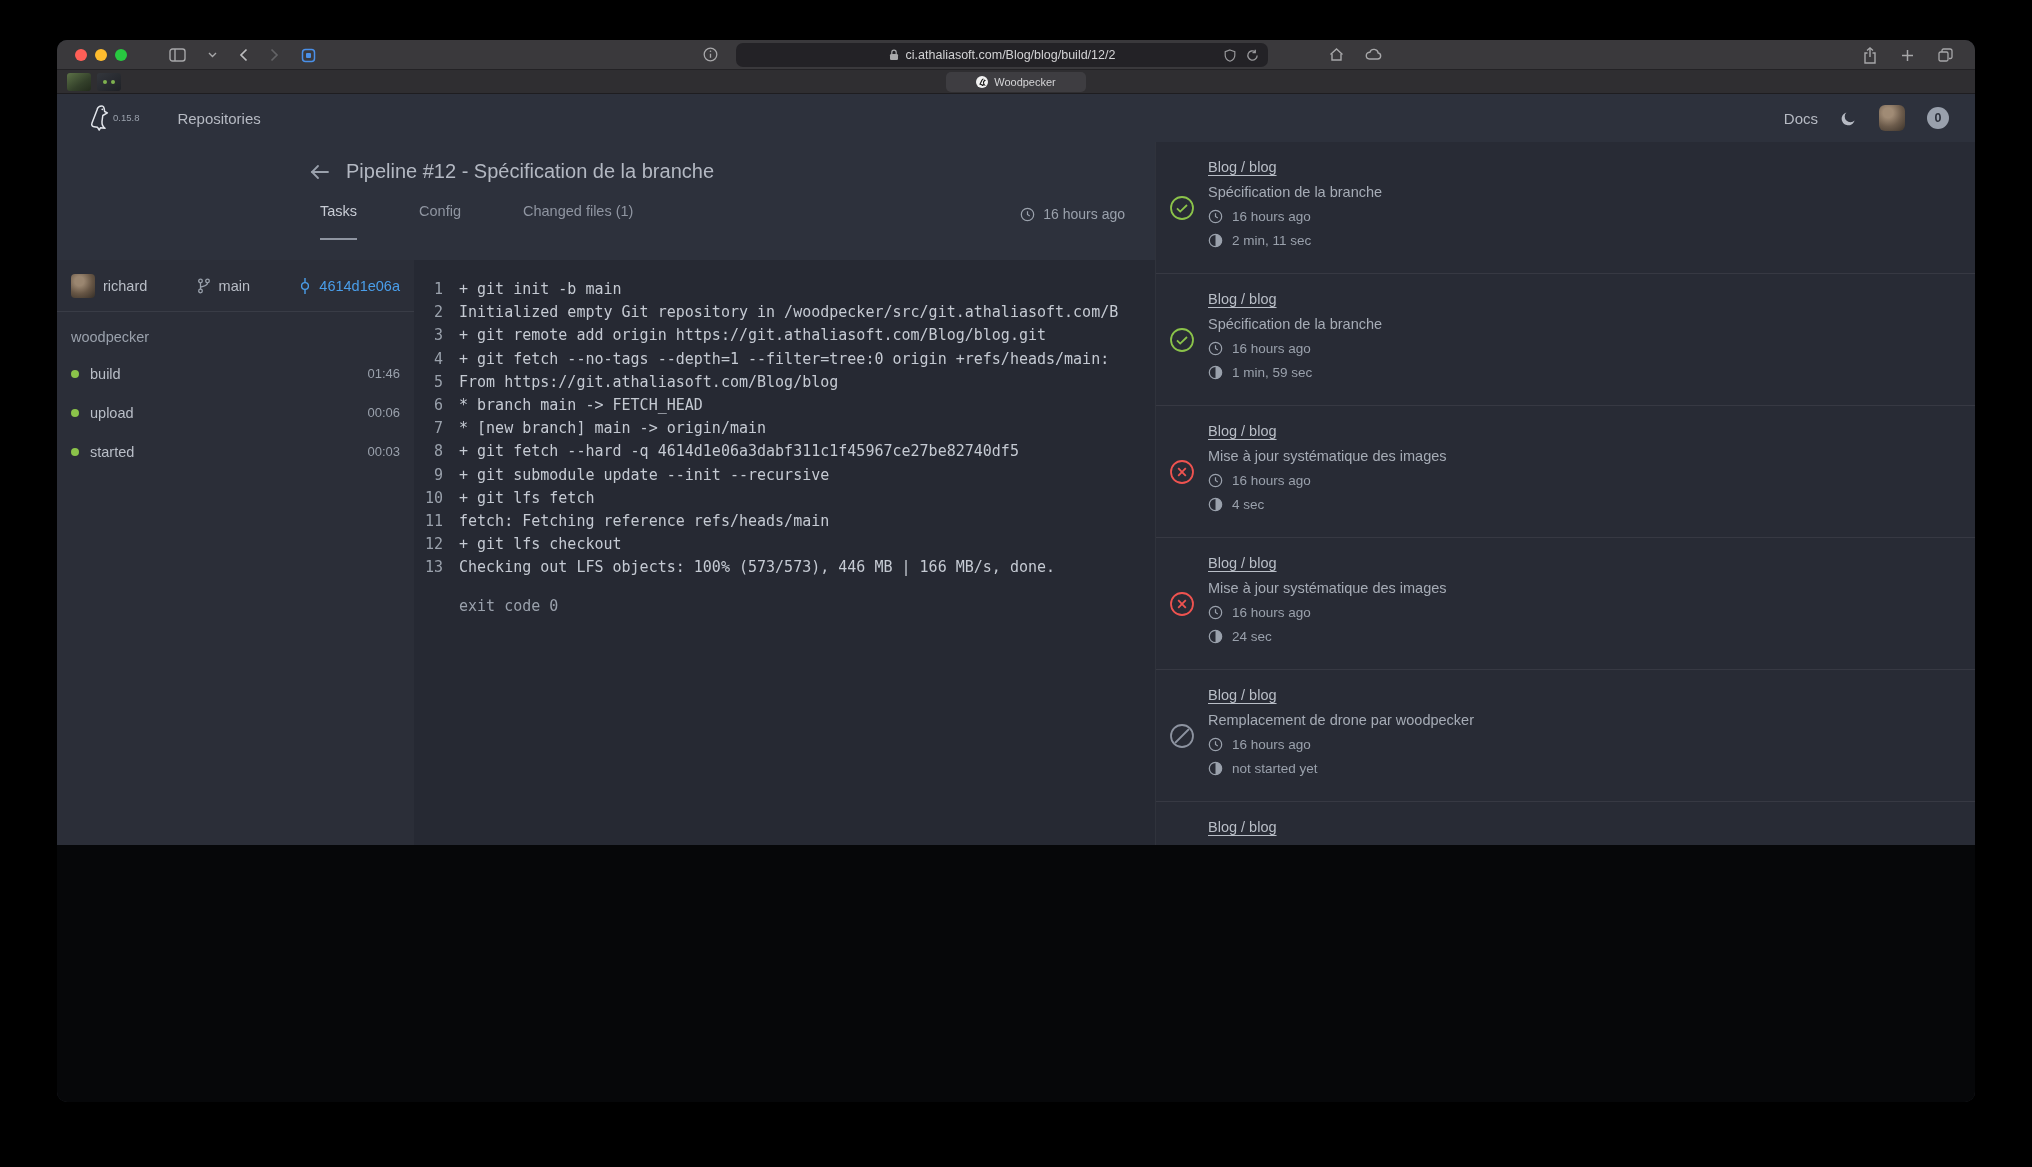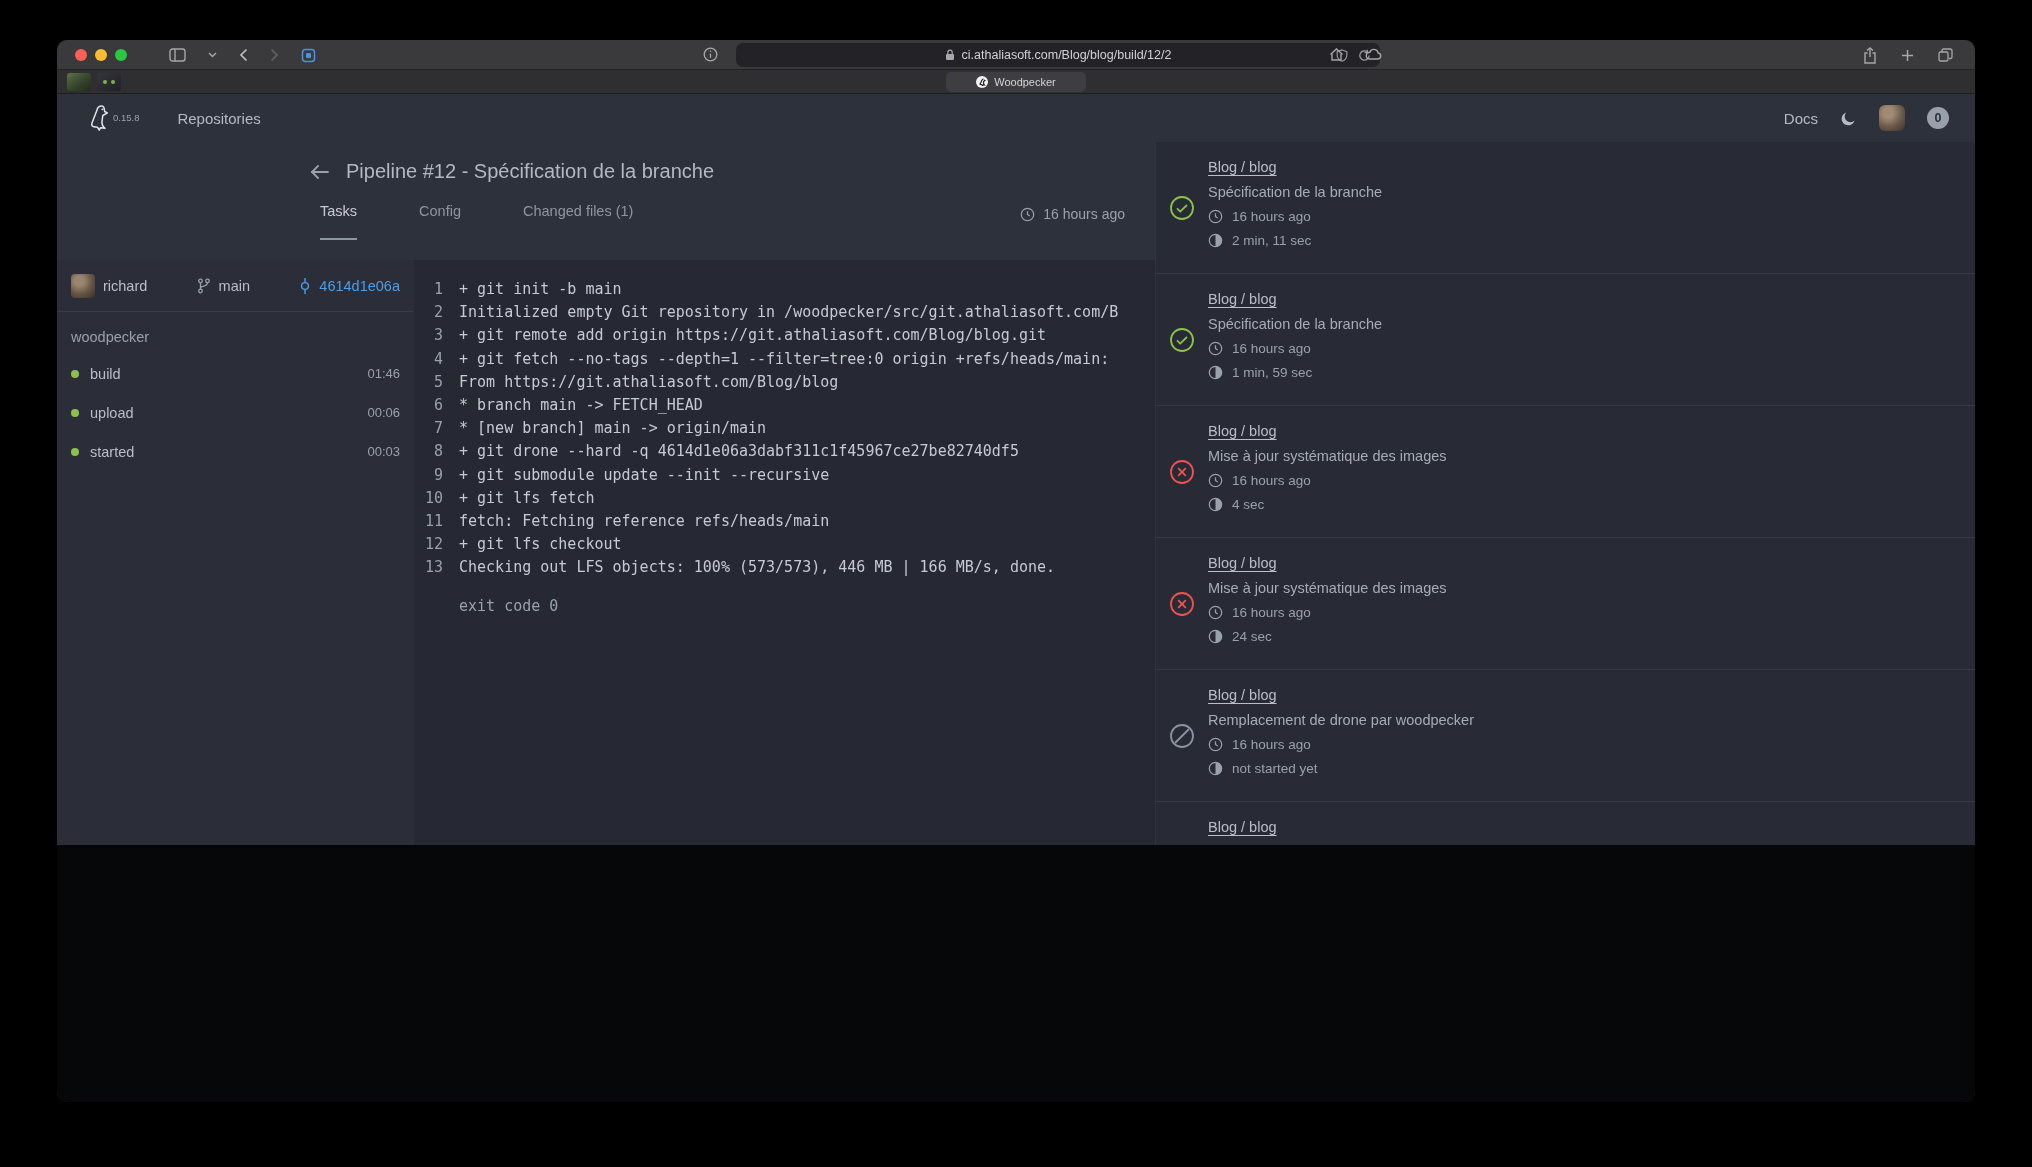--- a/index.html
+++ b/index.html
@@ -14,21 +14,21 @@
   .window{position:absolute;left:57px;top:40px;width:1918px;height:1062px;border-radius:10px;overflow:hidden;background:#262932;box-shadow:0 24px 80px rgba(0,0,0,.7)}
 
   
   .toolbar{height:30px;background:#3a393c;border-bottom:1px solid #232225;position:relative;display:flex;align-items:center;color:#a7a7a9}
   .lights{position:absolute;left:18px;top:9px;display:flex;gap:8px}
   .light{width:12px;height:12px;border-radius:50%}
   .l-close{background:#ff5f57}.l-min{background:#febc2e}.l-zoom{background:#28c840}
   .tb-nav{position:absolute;left:112px;top:0;height:30px;display:flex;align-items:center;gap:22px}
   .tb-nav .dim{color:#636366}
   .icon-btn{display:flex;align-items:center;justify-content:center;cursor:pointer}
-  .url-field{position:absolute;left:679px;top:3px;width:644px;height:24px;border-radius:7px;background:#232226;display:flex;align-items:center;justify-content:center;gap:7px;font-size:12.5px;color:#d3d3d5}
+  .url-field{position:absolute;left:679px;top:3px;width:532px;height:24px;border-radius:7px;background:#232226;display:flex;align-items:center;justify-content:center;gap:7px;font-size:12.5px;color:#d3d3d5}
   .url-right{position:absolute;right:9px;top:0;height:24px;display:flex;align-items:center;gap:10px;color:#97979a}
   .info-btn{position:absolute;left:646px;top:7px}
   .home-btn{position:absolute;left:1272px;top:7px}
   .cloud-btn{position:absolute;left:1308px;top:8px}
   .tb-right{position:absolute;right:22px;top:0;height:30px;display:flex;align-items:center;gap:24px}
 
   .tabbar{height:24px;background:#2f2e31;border-bottom:1px solid #1e1d20;position:relative}
   .pinned{position:absolute;left:10px;top:3px;display:flex;gap:6px}
   .thumb{width:24px;height:18px;border-radius:3px;cursor:pointer}
   .thumb1{background:linear-gradient(145deg,#5c7147,#33402a 60%,#222b1c)}
@@ -334,21 +334,21 @@
                 <div class="logline">
     <span class="ln">6</span>
     <span class="lt">* branch main -&gt; FETCH_HEAD</span>
   </div>
                 <div class="logline">
     <span class="ln">7</span>
     <span class="lt">* [new branch] main -&gt; origin/main</span>
   </div>
                 <div class="logline">
     <span class="ln">8</span>
-    <span class="lt">+ git drone --hard -q 4614d1e06a3dabf311c1f45967ce27be82740df5</span>
+    <span class="lt">+ git fetch --hard -q 4614d1e06a3dabf311c1f45967ce27be82740df5</span>
   </div>
                 <div class="logline">
     <span class="ln">9</span>
     <span class="lt">+ git submodule update --init --recursive</span>
   </div>
                 <div class="logline">
     <span class="ln">10</span>
     <span class="lt">+ git lfs fetch</span>
   </div>
                 <div class="logline">

